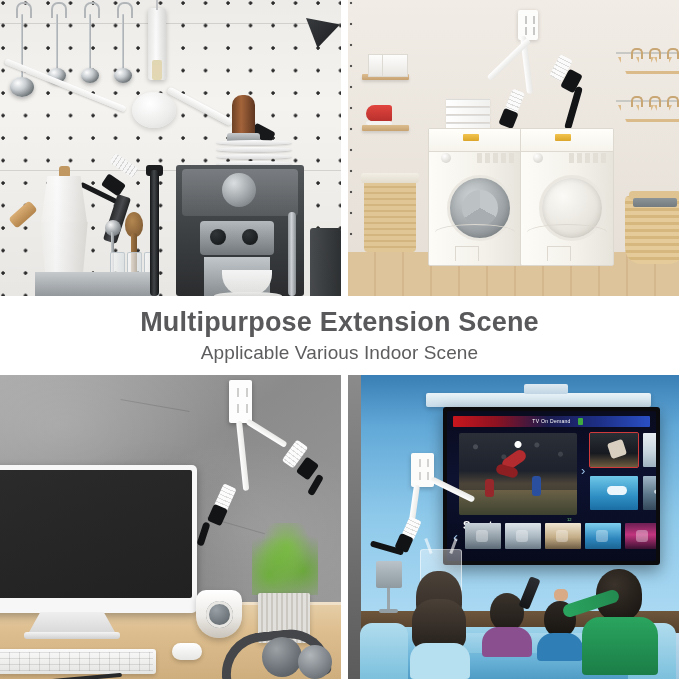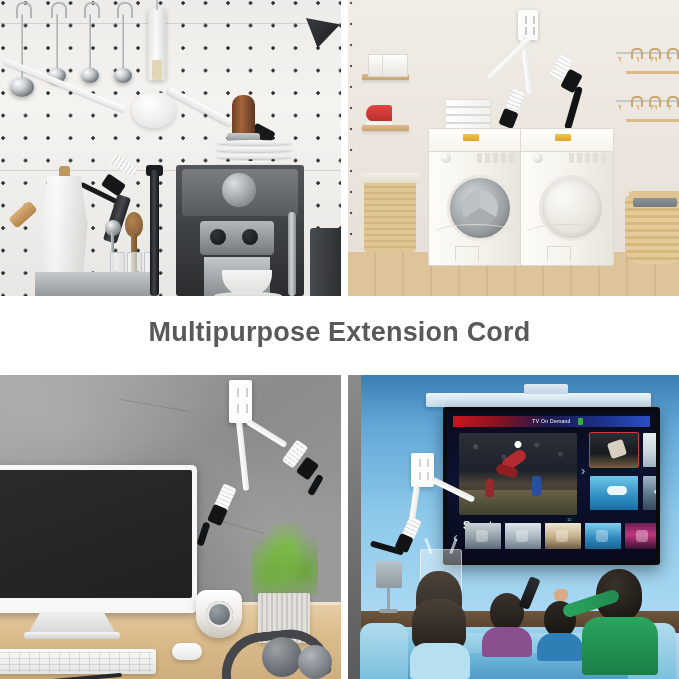--- a/index.html
+++ b/index.html
@@ -667,21 +667,22 @@
       </div>
 
       <div class="hamper"></div>
       <div class="basket">
         <span class="lin"></span>
       </div>
     </div>
   </div>
 
   <div class="caption">
-    <div class="title">Multipurpose Extension Cord</div>
+    <div class="title">Multipurpose Extension Scene</div>
+    <div class="subtitle">Applicable Various Indoor Scene</div>
   </div>
 
   <div class="panel p-bl">
     <div class="desk-scene">
       <div class="concrete">
         <span class="crack" style="left:120px;top:30px;width:70px;height:1px;transform:rotate(10deg);"></span>
         <span class="crack" style="left:40px;top:118px;width:54px;height:1px;transform:rotate(-8deg);"></span>
         <span class="crack" style="left:206px;top:150px;width:60px;height:1px;transform:rotate(16deg);"></span>
       </div>
       <div class="deskwood"></div>

